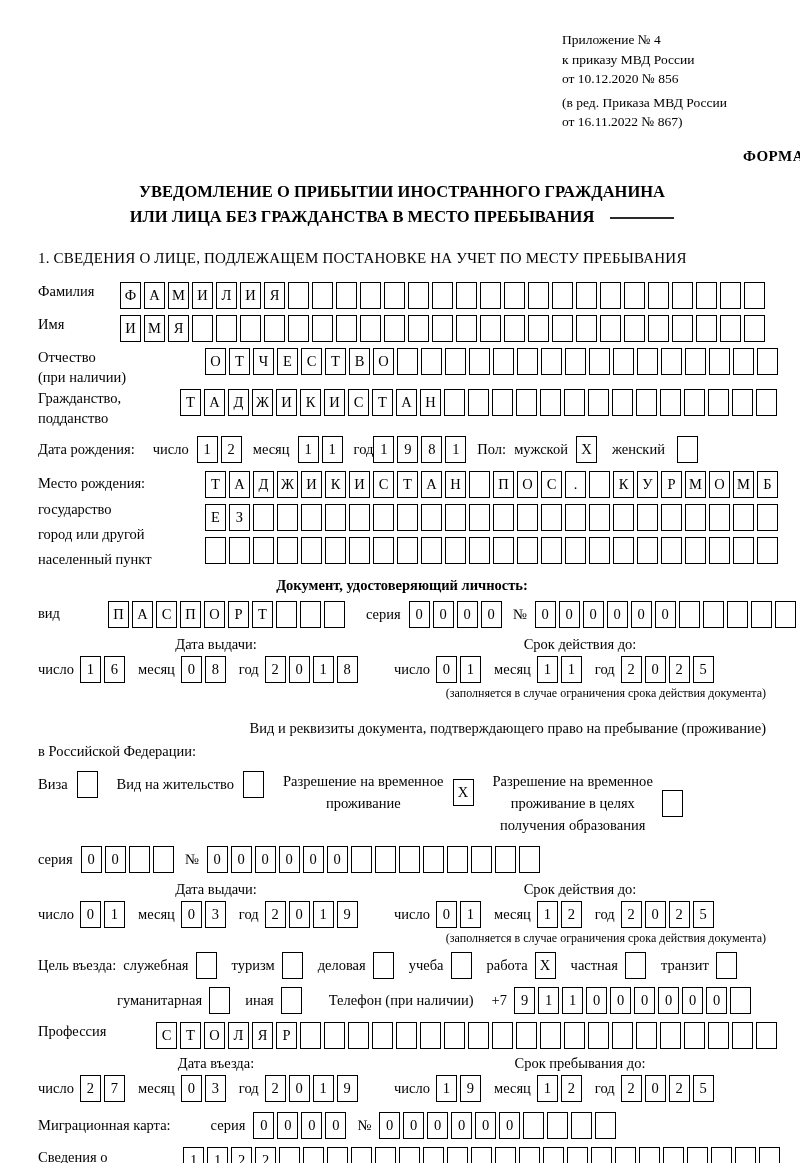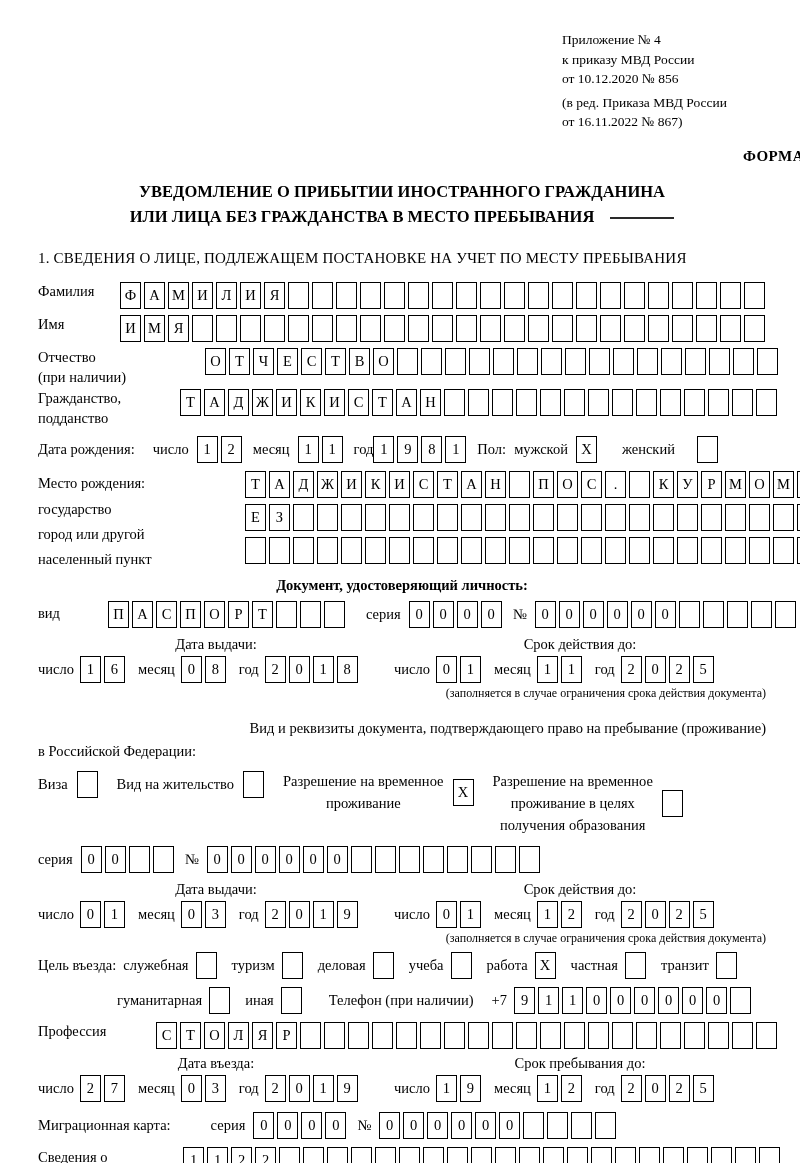--- a/index.html
+++ b/index.html
@@ -40,21 +40,21 @@
   .cells { display: inline-flex; flex-wrap: nowrap; }
   .cell {
     width: 21px; height: 27px; flex: 0 0 auto;
     border: 1.6px solid #000; margin-right: 3px;
     display: inline-flex; align-items: center; justify-content: center;
     font-size: 14.5px; background: #fff;
   }
   .cellcol { display: flex; flex-direction: column; gap: 6px; }
 
   .gap8  { margin-left: 8px; }
-  .gap12 { margin-left: 22px; }
+  .gap12 { margin-left: 12px; }
   .gap18 { margin-left: 18px; }
   .gap40 { margin-left: 40px; }
 
   
   .datepair { display: flex; margin-top: 8px; }
   .datecol-l { flex: 0 0 356px; }
   .datecol-r { flex: 1; }
   .datehead { text-align: center; margin-bottom: 3px; }
   .daterow { display: flex; align-items: center; }
   .daterow .dlabel { margin: 0 6px 0 0; }
@@ -249,21 +249,21 @@
     <span class="gap8">мужской</span>
     <span class="cells gap8">
         <span class="cell">X</span>
       </span>
     <span class="gap12">женский</span>
     <span class="cells gap12">
         <span class="cell"></span>
       </span>
   </div>
 
-  <div class="frow" style="margin-bottom:2px;gap:40px;">
+  <div class="frow" style="margin-bottom:2px;">
     <span class="flabel w167 multiline" style="line-height:1.75;">Место рождения:
 государство
 город или другой
 населенный пункт</span>
     <span class="cellcol">
       <span class="cells">
           <span class="cell">Т</span>
           <span class="cell">А</span>
           <span class="cell">Д</span>
           <span class="cell">Ж</span>

